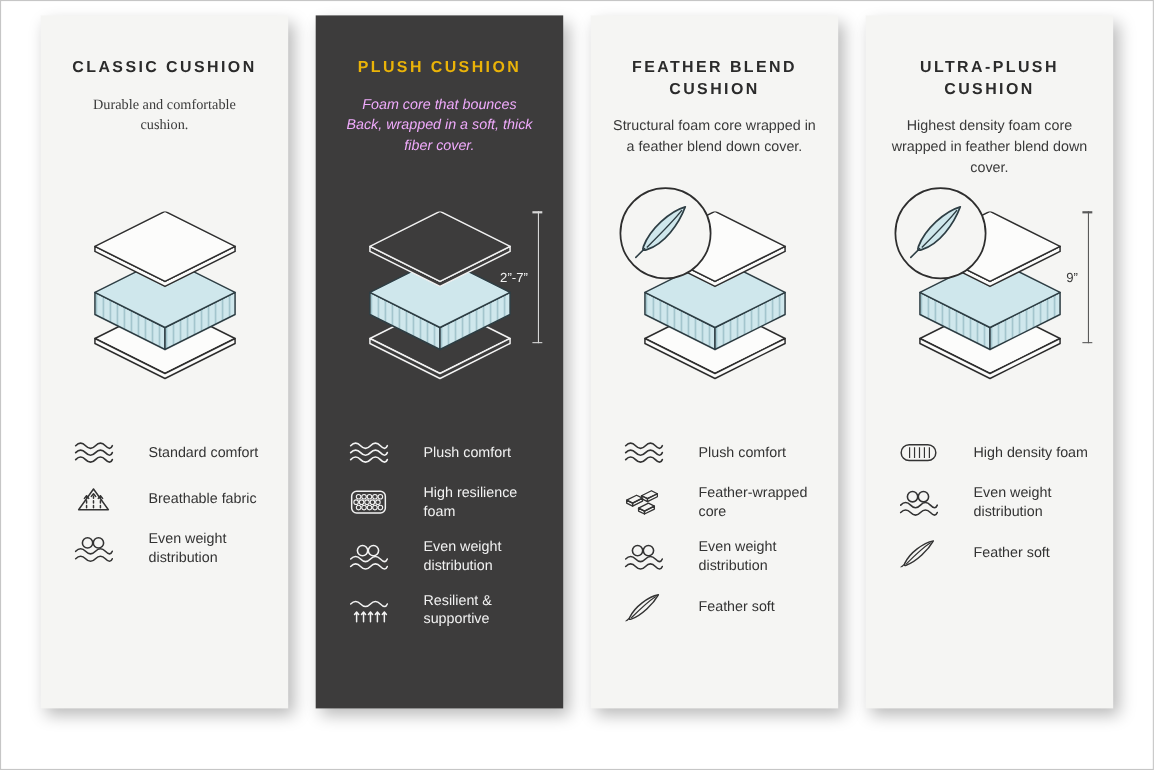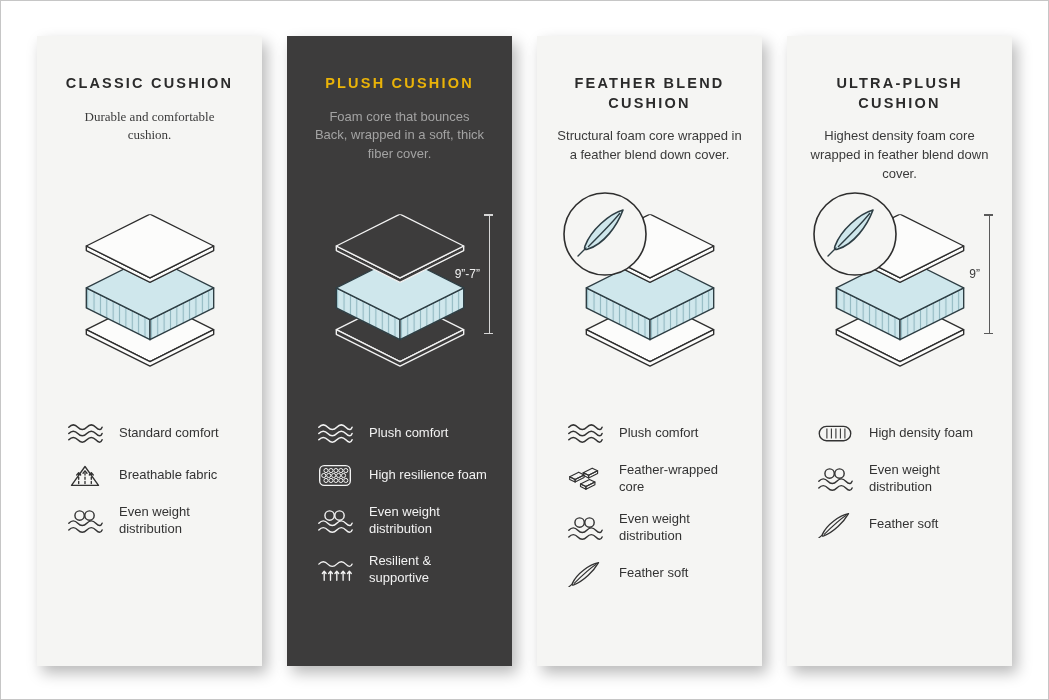--- a/index.html
+++ b/index.html
@@ -2,22 +2,23 @@
 <html><head>
 <meta charset="utf-8">
 <style>
   html,body { margin:0; padding:0; background:#ffffff; }
   body { font-family:"Liberation Sans", sans-serif; color:#333; }
 
   .frame {
     width:1049px; height:700px; box-sizing:border-box;
     border:1px solid #c6c6c6;
     background:#ffffff;
-    display:flex; gap:25px; padding:35px 36px;
+    display:flex; gap:25px; padding:55px 36px;
     margin:0 auto;
+    align-items:flex-end;
   }
 
   .card {
     --card-bg:#f5f5f3;
     --slab:#fcfcfb;
     --ln:#2e2e2e;
     --fln:#2e3e44;
     width:225px; height:630px; box-sizing:border-box;
     background:var(--card-bg);
     box-shadow:5px 7px 14px rgba(0,0,0,.28);
@@ -32,21 +33,21 @@
   }
 
   .title {
     margin:0; font-size:14.5px; font-weight:700; letter-spacing:2.2px;
     text-align:center; color:#2b2b2b; line-height:1.35;
   }
   .card.dark .title { color:#eab308; }
 
   .head { height:118px; display:flex; flex-direction:column; align-items:center; }
   .desc { margin:14px 0 0; font-size:13px; line-height:1.45; text-align:center; max-width:200px; color:#3a3a3a; }
-  .card.dark .desc { color:#a3a3a3; }
+  .card.dark .desc { color:#f0abfc;font-style:italic; }
   .card.c1 .desc { max-width:150px;font-family:Liberation Serif, serif; }
   .card.c2 .desc { max-width:176px; }
 
   .illus { position:relative; width:100%; height:212px; display:flex; justify-content:center; align-items:flex-start; }
   .cushion { width:182px; height:155px; margin-top:22px; }
 
   .badge { position:absolute; left:6px; top:-2px; width:88px; height:88px; }
 
   .measure { position:absolute; right:1px; top:22px; height:120px; width:9px; }
   .measure .line { position:absolute; left:50%; top:0; bottom:0; width:1.5px; background:#5a5a5a; }
@@ -56,21 +57,21 @@
     position:absolute; right:13px; top:50%; transform:translateY(-50%);
     font-size:12px; white-space:nowrap; color:#3a3a3a;
   }
   .card.dark .measure .line, .card.dark .measure .cap { background:#d6d6d6; }
   .card.dark .measure .mlabel { color:#f0f0f0; }
 
   .features {
     list-style:none; margin:16px 0 0; padding:0 0 0 10px; width:100%;
     display:flex; flex-direction:column; gap:15px; box-sizing:border-box;
   }
-  .feature { display:flex; align-items:center; gap:14px; }
+  .feature { display:flex; align-items:center; gap:30px; }
   .ficon { flex:0 0 40px; height:27px; display:flex; align-items:center; }
   .ficon svg { width:40px; height:27px; display:block; }
   .flabel { font-size:13px; line-height:1.3; }
 
   .defs-hidden { position:absolute; width:0; height:0; overflow:hidden; }
 </style>
 </head>
 <body>
 
 <svg class="defs-hidden" aria-hidden="true">
@@ -253,21 +254,21 @@
       <p class="desc">Foam core that bounces Back, wrapped in a soft, thick fiber cover.</p>
     </div>
     <div class="illus">
       <svg class="cushion" viewBox="0 0 200 170">
           <use href="#sym-cushion"></use>
         </svg>
       <div class="measure">
         <span class="cap top"></span>
         <span class="line"></span>
         <span class="cap bot"></span>
-        <span class="mlabel">9”-7”</span>
+        <span class="mlabel">2”-7”</span>
       </div>
     </div>
     <ul class="features">
       <li class="feature">
         <span class="ficon">
             <svg viewBox="0 0 44 30">
               <use href="#i-waves"></use>
             </svg>
           </span>
         <span class="flabel">Plush comfort</span>

